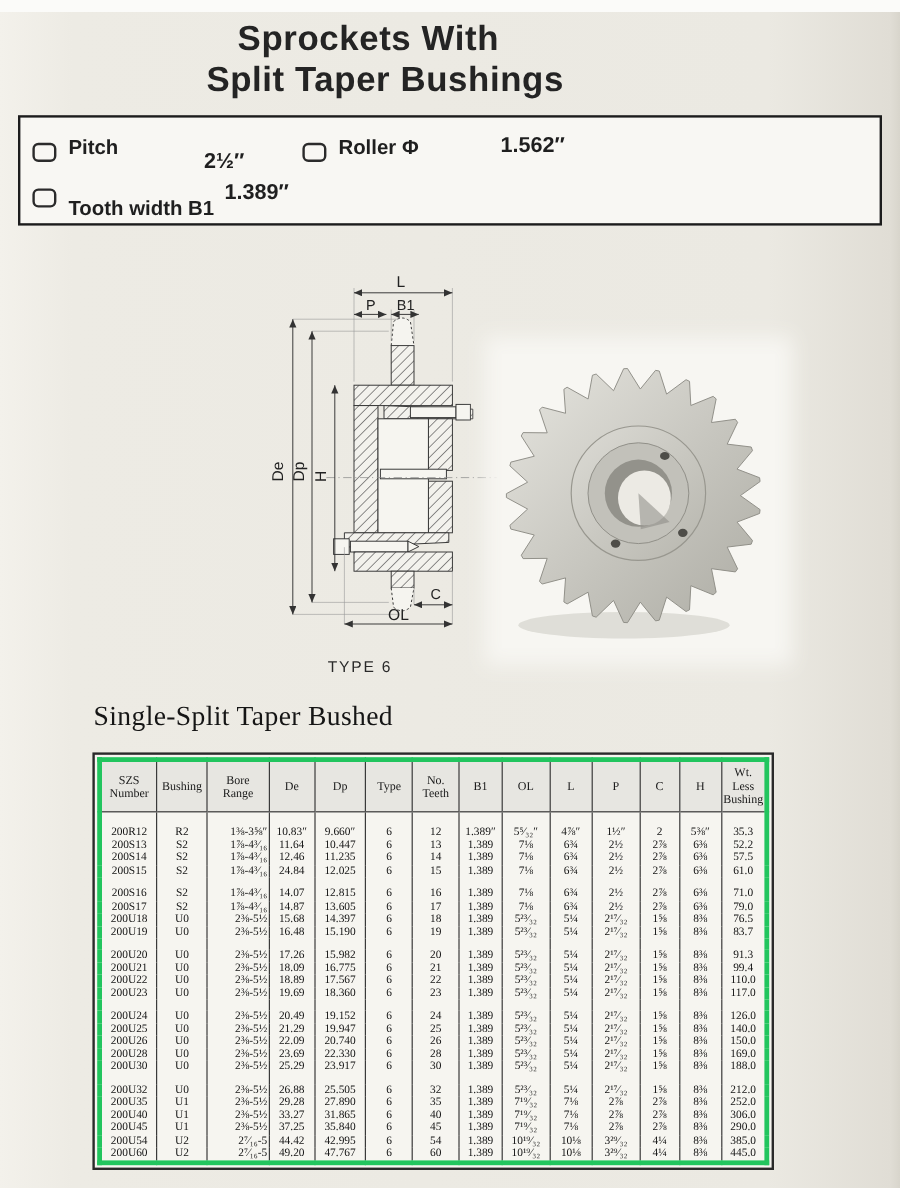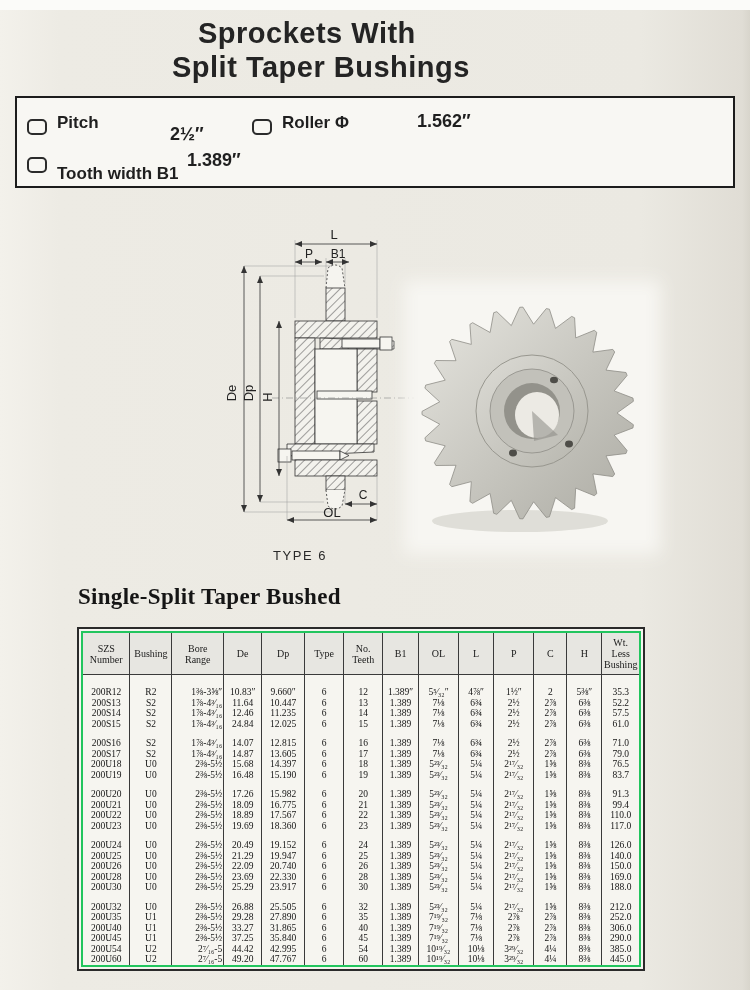--- a/index.html
+++ b/index.html
@@ -19,26 +19,26 @@
   .spec-label{position:absolute;font-size:17px;font-weight:bold;white-space:nowrap;}
   .spec-value{position:absolute;font-size:18px;font-weight:bold;white-space:nowrap;}
 
   .diagram{position:absolute;left:222px;top:228px;}
   .photo{position:absolute;left:418px;top:295px;width:228px;height:245px;
     background:#f7f6f2;box-shadow:0 0 16px 14px #f7f6f2;}
   .type-label{position:absolute;left:240px;top:548px;width:120px;text-align:center;
     font-size:13px;letter-spacing:1.5px;color:#2a2a2a;}
 
   .section-heading{position:absolute;left:78px;top:584px;
-    font-family:"Liberation Serif","DejaVu Serif",serif;font-size:23px;font-weight:bold;
+    font-family:"Liberation Serif","DejaVu Serif",serif;font-size:23px;font-weight:normal;
     letter-spacing:.3px;color:#151515;}
 
   .table-wrap{position:absolute;left:77px;top:627px;width:560px;
     border:2px solid #2a2a2a;padding:2px;background:#f6f5f0;}
-  table.spec-table{width:100%;border-collapse:collapse;border:2px solid #22c55e;
+  table.spec-table{width:100%;border-collapse:collapse;border:4px solid #22c55e;
     font-family:"Liberation Serif","DejaVu Serif",serif;}
   .spec-table th{font-weight:normal;font-size:10px;line-height:11px;background:#e7e6e1;
     border-left:1px solid #3a3a3a;border-bottom:1px solid #3a3a3a;
     white-space:pre-line;padding:4px 1px;color:#1a1a1a;}
   .spec-table td{font-size:9.5px;line-height:10.5px;height:10.5px;text-align:center;
     border-left:1px solid #3a3a3a;padding:0 1px;white-space:nowrap;color:#141414;}
   .spec-table th:first-child,.spec-table td:first-child{border-left:none;}
   .spec-table td:nth-child(3){text-align:right;padding-left:4px;}
   .spec-table tr.gap td{height:9px;}
   .spec-table tbody.first-grp tr:first-child td{padding-top:12px;}

